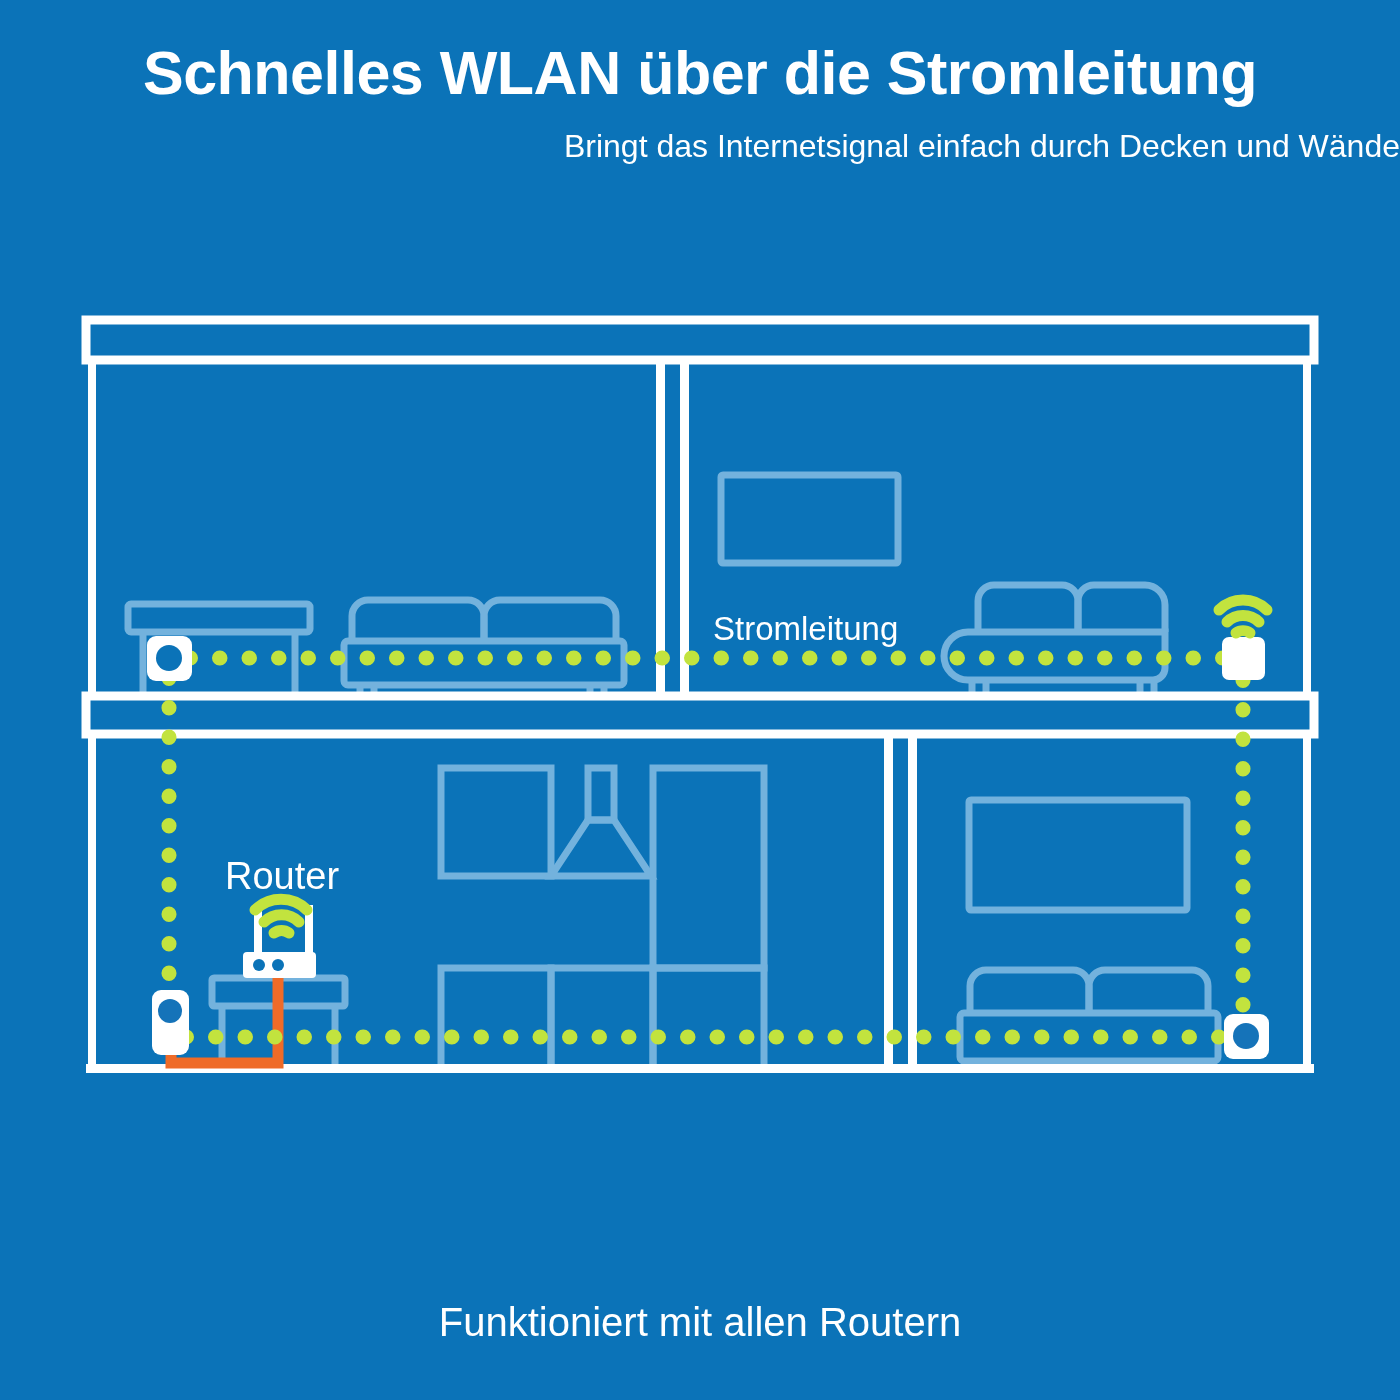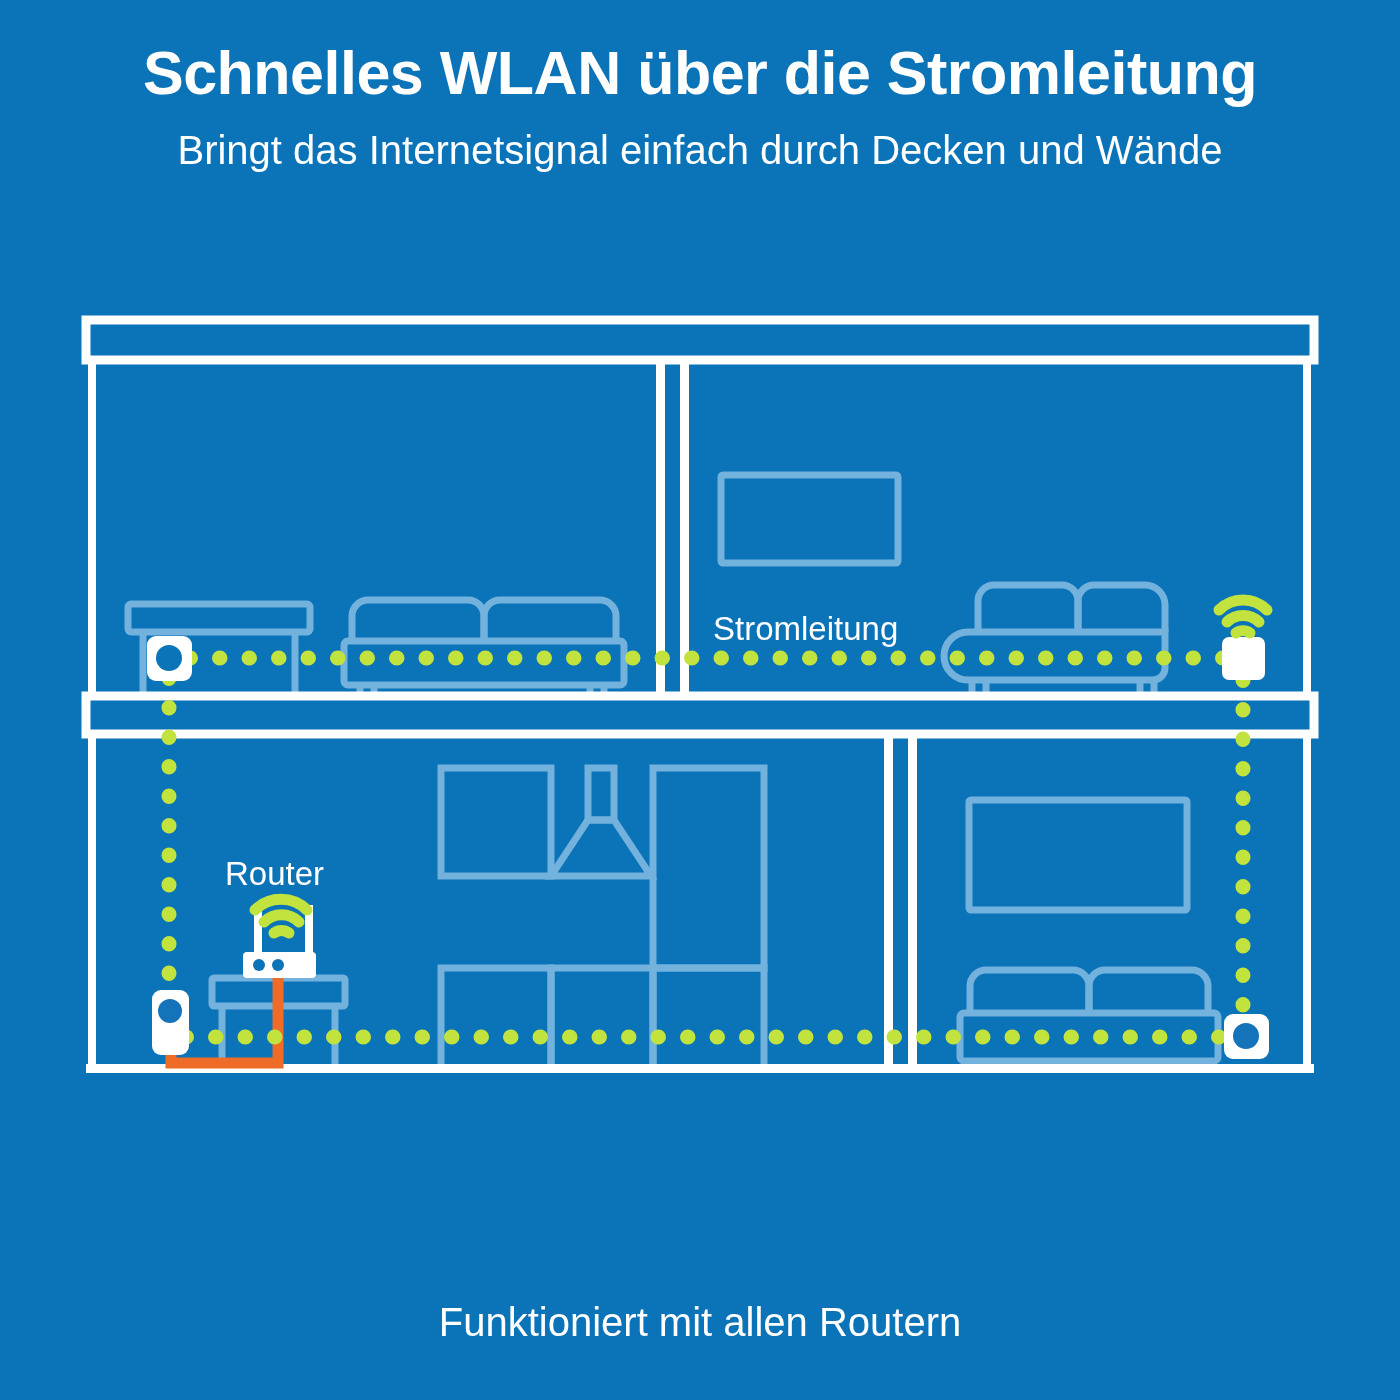--- a/index.html
+++ b/index.html
@@ -9,32 +9,32 @@
     font-family:"Liberation Sans", sans-serif;
     overflow:hidden;
   }
   #stage{position:relative;width:1252px;height:1400px;}
   .txt{position:absolute;color:#ffffff;white-space:nowrap;}
   #title{
     left:0;top:38px;width:1400px;text-align:center;
     font-size:61px;font-weight:bold;letter-spacing:-0.5px;
   }
   #subtitle{
-    left:0;top:128px;width:1400px;text-align:center;
-    font-size:40px;font-weight:normal;
+    left:0;top:128px;width:1400px;text-align:right;
+    font-size:32px;font-weight:normal;
   }
   #footer{
     left:0;top:1300px;width:1400px;text-align:center;
     font-size:40px;font-weight:normal;
   }
   #label-strom{
     left:713px;top:610px;font-size:33px;text-align:right;
   }
   #label-router{
-    left:225px;top:855px;font-size:33px;
+    left:225px;top:855px;font-size:38px;
   }
   svg{position:absolute;left:0;top:0;}
 </style>
 </head>
 <body>
 
 <div id="stage">
 
   <div class="txt" id="title">Schnelles WLAN über die Stromleitung</div>
   <div class="txt" id="subtitle">Bringt das Internetsignal einfach durch Decken und Wände</div>

